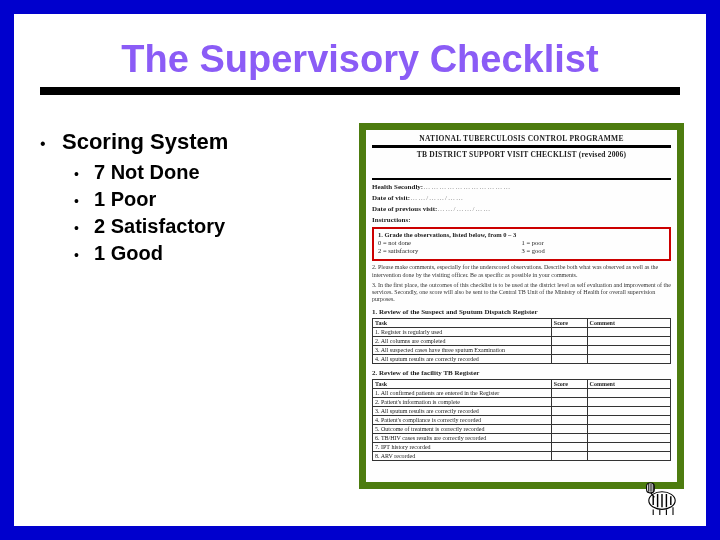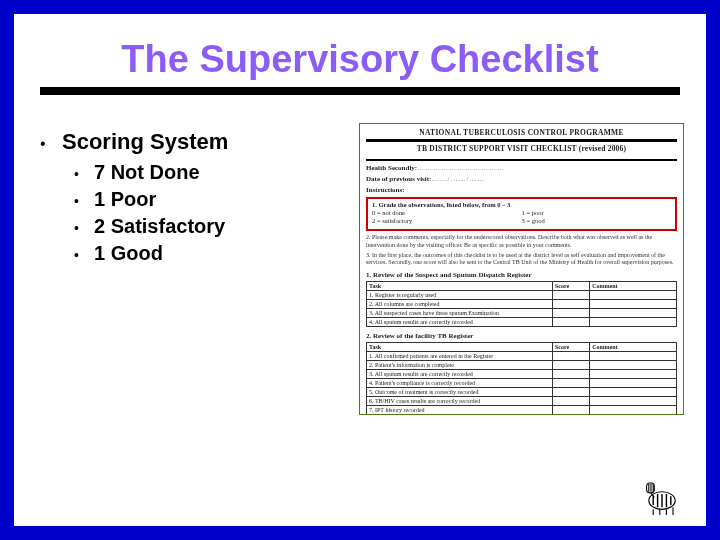--- a/index.html
+++ b/index.html
@@ -42,33 +42,33 @@
     padding-left: 4px;
   }
   .b1 { display: flex; align-items: baseline; margin-bottom: 6px; }
   .b1 .dot { font-size: 16px; width: 22px; display: inline-block; }
   .b1 .lbl { font-weight: bold; font-size: 22px; }
   .b2 { display: flex; align-items: baseline; margin: 4px 0 4px 34px; }
   .b2 .dot { font-size: 14px; width: 20px; display: inline-block; }
   .b2 .lbl { font-weight: bold; font-size: 20px; }
   .doc {
     flex: 1;
-    border: 1px solid #4d7c0f;
+    border: 7px solid #4d7c0f;
     background: #fefefe;
     font-family: "Times New Roman", serif;
     font-size: 7px;
     color: #222;
     padding: 4px 6px 6px 6px;
     position: relative;
-    height: 292px;
+    height: 366px;
     overflow: hidden;
   }
   .doc-header1 { text-align: center; font-size: 7.5px; font-weight: bold; letter-spacing: 0.3px; margin-bottom: 2px;}
   .doc-rule2 { height: 2.5px; background: #000; margin: 1px 0 1px 0; }
-  .doc-header2 { text-align: center; font-size: 7.5px; font-weight: bold; margin: 2px 0 6px 0; letter-spacing:0.2px;}
+  .doc-header2 { text-align: center; font-size: 7.5px; font-weight: bold; margin: 2px 0 19px 0; letter-spacing:0.2px;}
   .doc-line { margin: 3px 0; font-weight: bold; font-size: 7px;}
   .dots { letter-spacing: 1px; color:#888; font-weight:normal;}
   .doc-instr { font-weight: bold; font-size: 7px; margin-top: 3px;}
   .grade-box {
     border: 2px solid #c00;
     padding: 2px 4px 4px 4px;
     margin: 3px 0 3px 0;
     font-size: 6.5px;
     line-height: 1.25;
   }
@@ -122,20 +122,21 @@
       </div>
     </div>
 
     <div class="doc">
       <div class="doc-header1">NATIONAL TUBERCULOSIS CONTROL PROGRAMME</div>
       <div class="doc-rule2"></div>
       <div class="doc-header2">TB DISTRICT SUPPORT VISIT CHECKLIST (revised 2006)</div>
       <div class="doc-rule2"></div>
 
       <div class="doc-line"><span>Health Secondly:</span><span class="dots">……………………………</span></div>
+      <div class="doc-line"><span>Date of visit:</span><span class="dots">……/……/……</span></div>
       <div class="doc-line"><span>Date of previous visit:</span><span class="dots">……/……/……</span></div>
 
       <div class="doc-instr">Instructions:</div>
 
       <div class="grade-box">
         <div style="font-weight:bold">1. Grade the observations, listed below, from 0 – 3</div>
         <div class="grade-row">
           <div class="grade-col">0 = not done</div>
           <div class="grade-col">1 = poor</div>
         </div>

